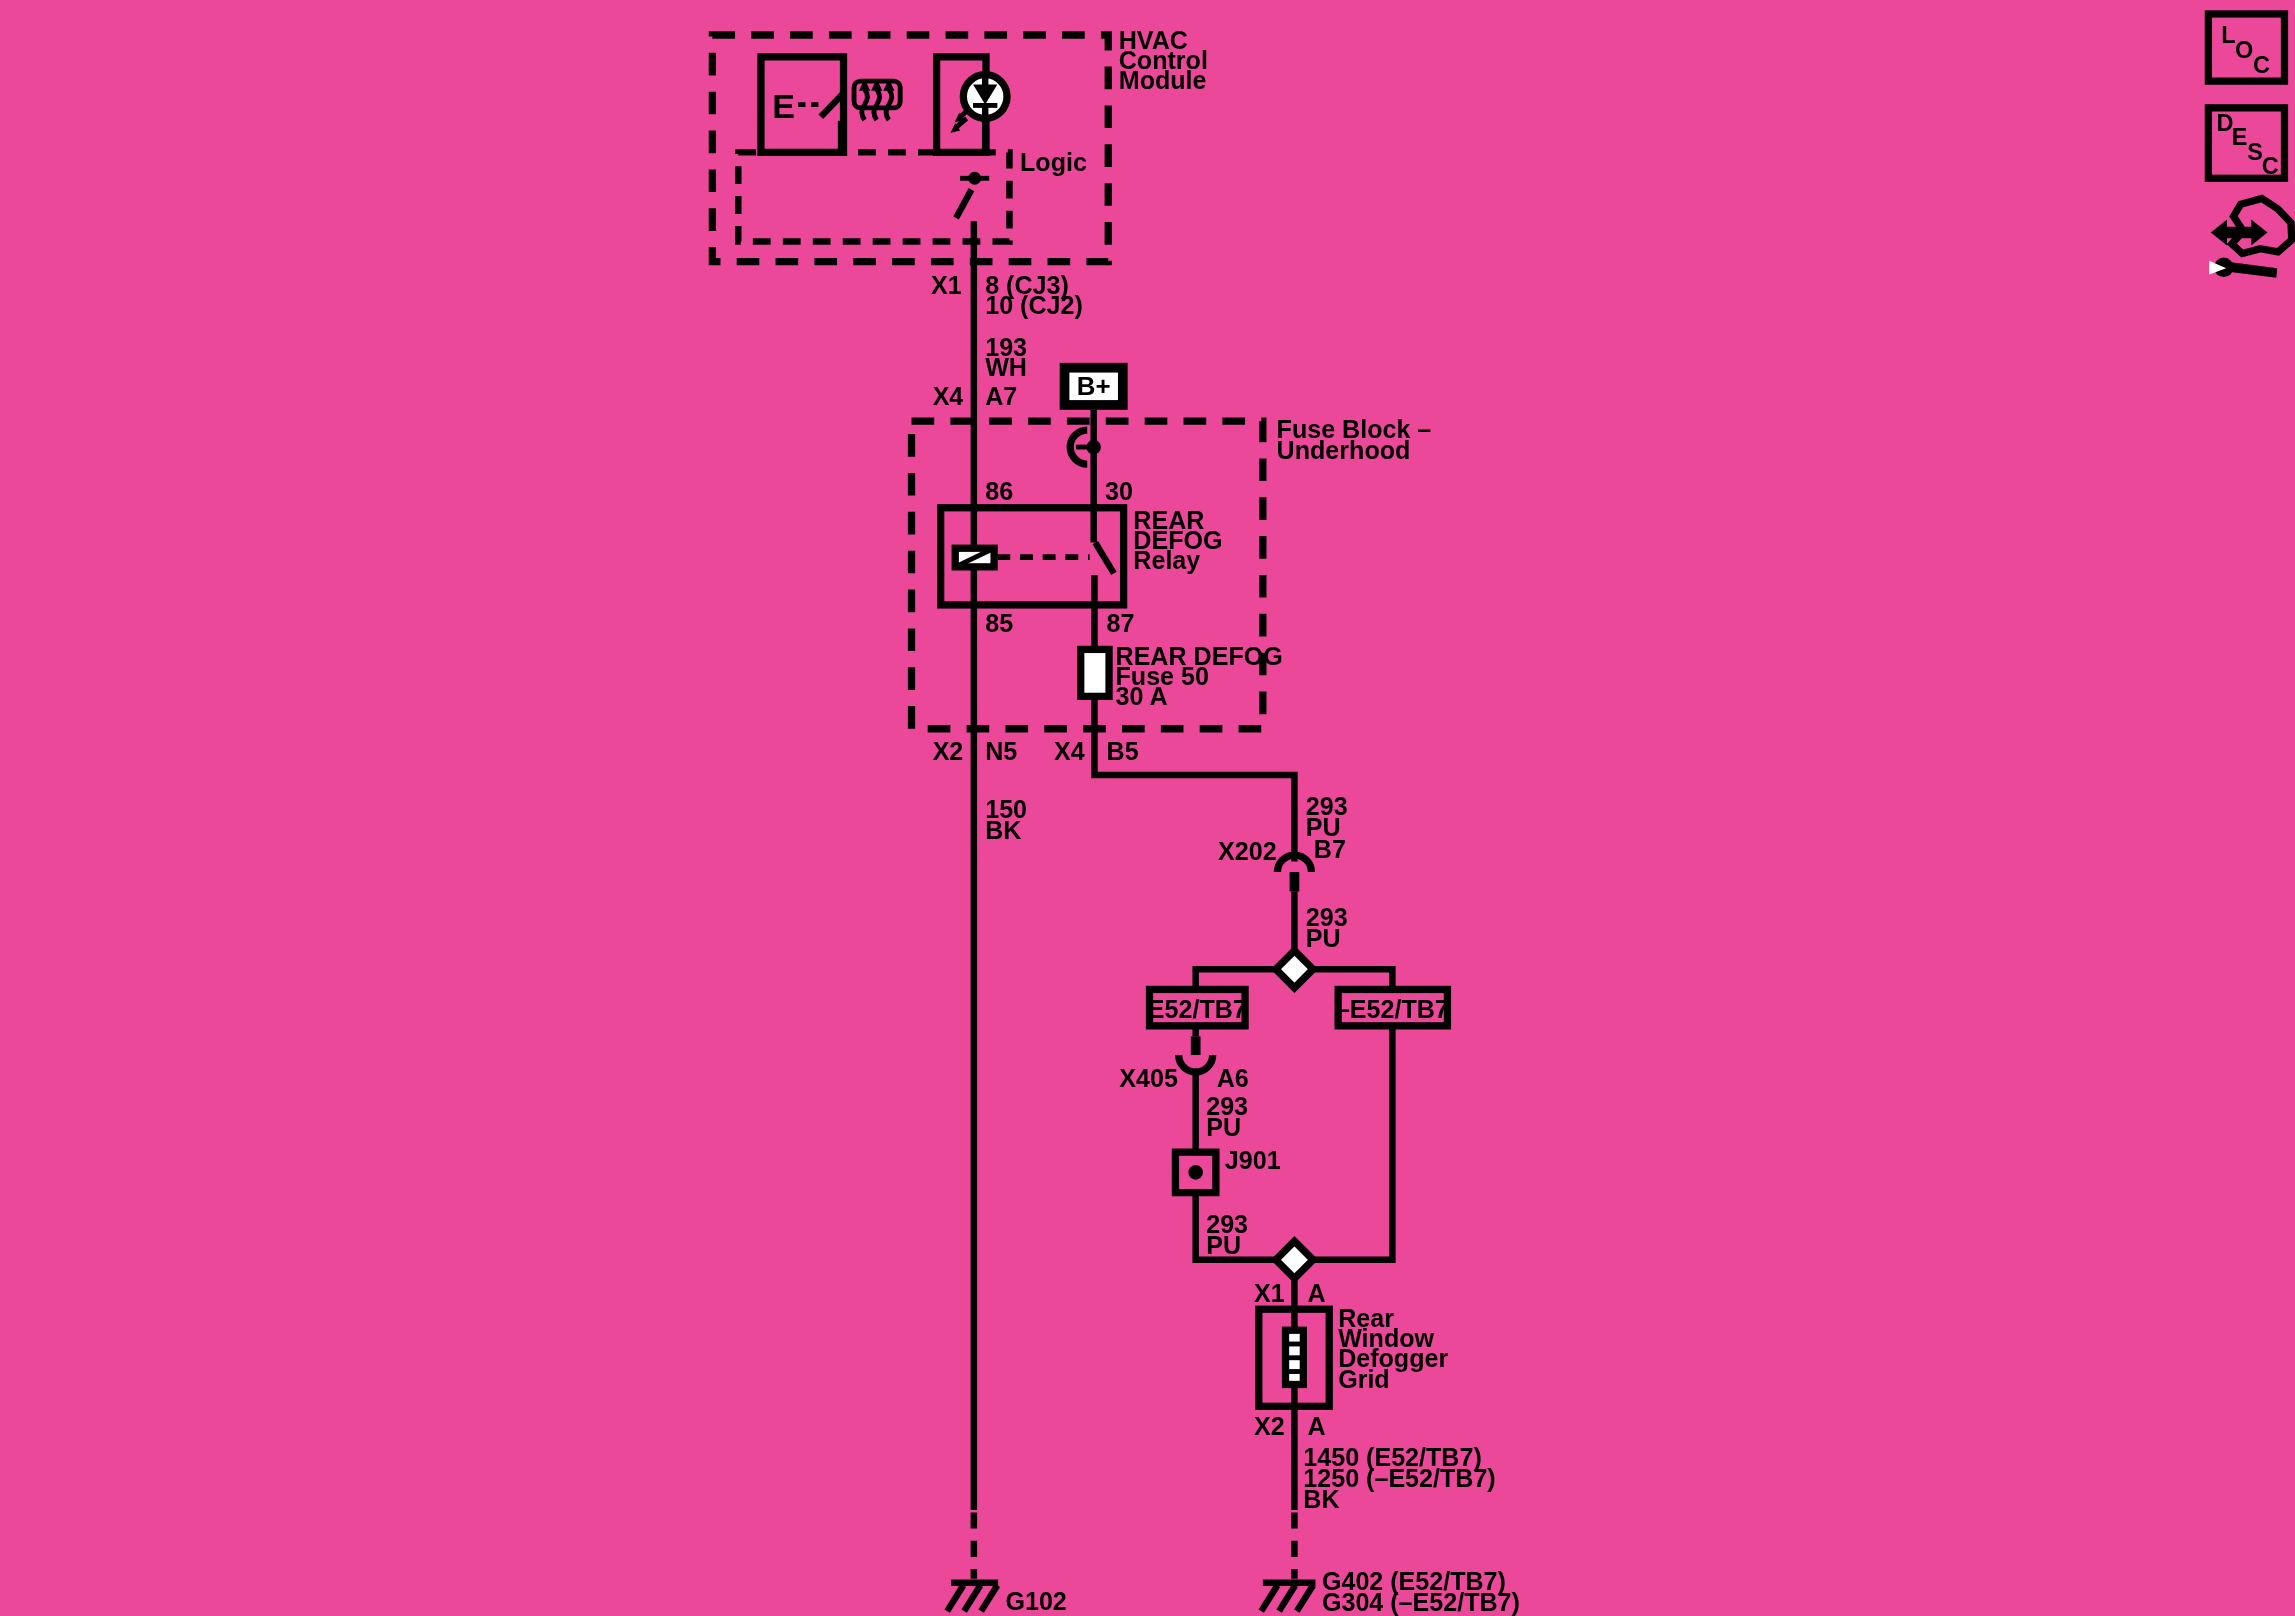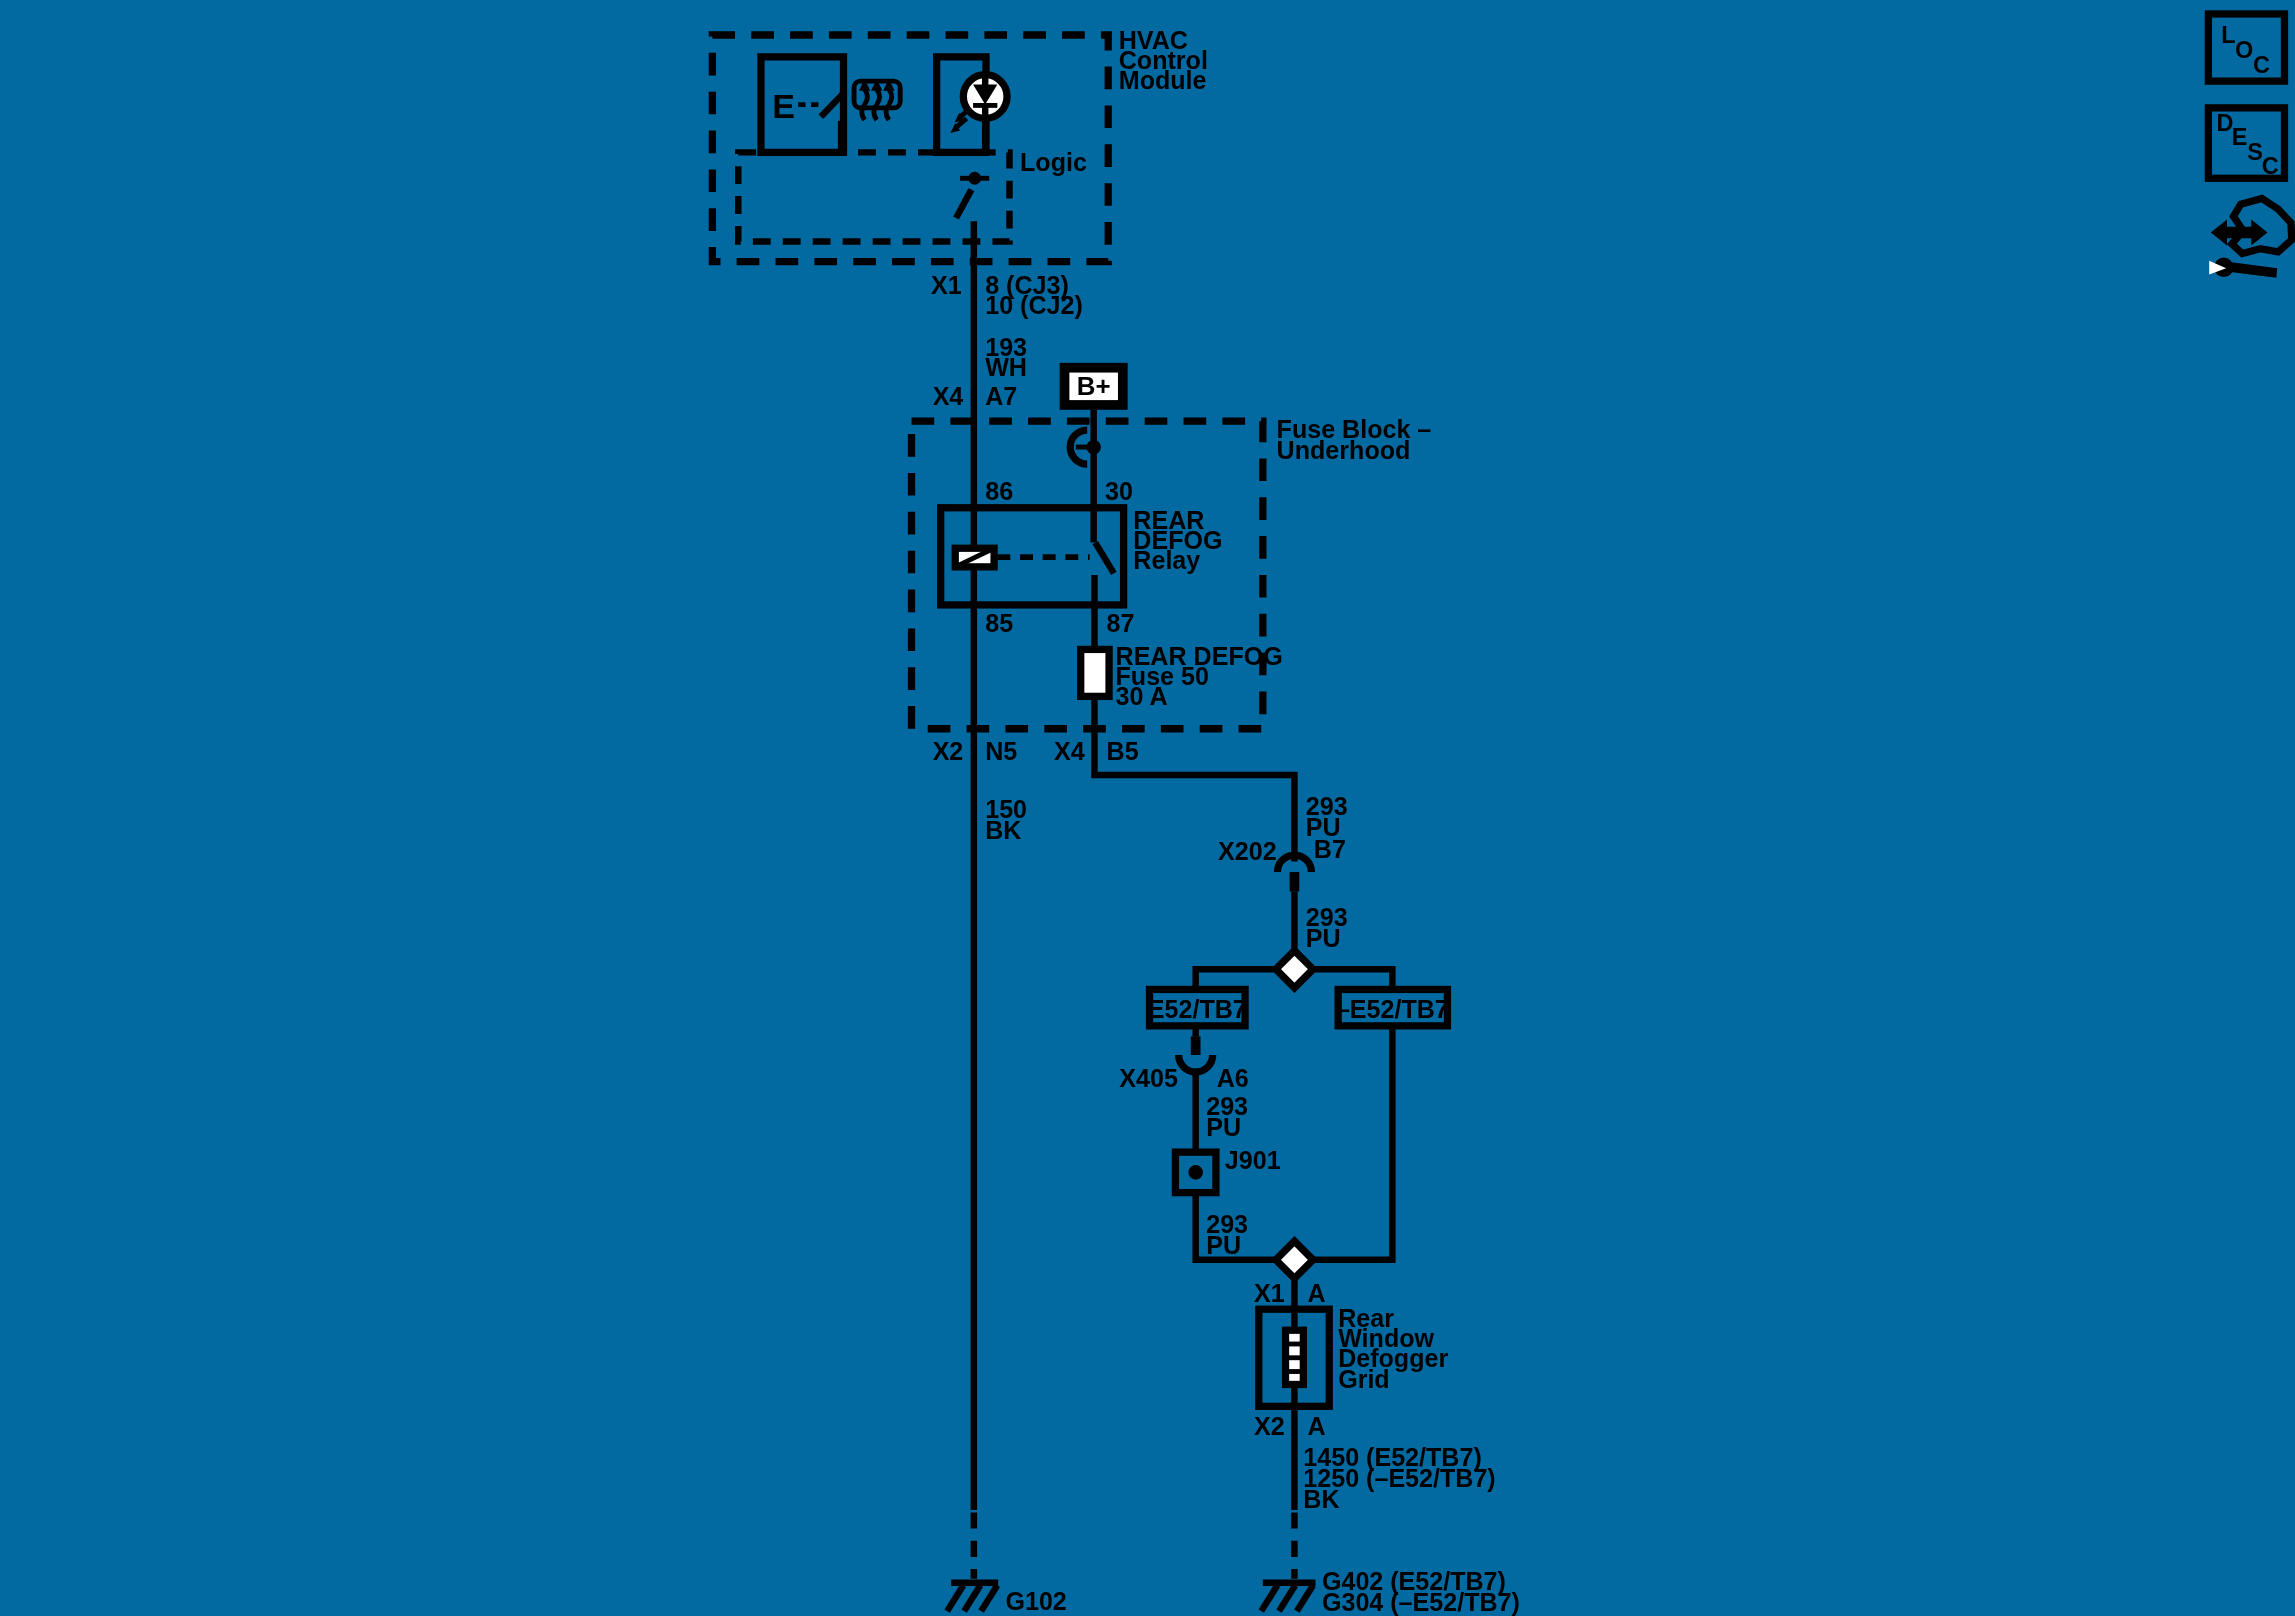--- a/index.html
+++ b/index.html
@@ -1,16 +1,16 @@
 <!DOCTYPE html>
 <html style="font-size:13px"><head>
 <meta charset="utf-8">
 <style>
   html,body{margin:0;padding:0;background:#ffffff;}
-  #stage{position:relative;width:2295px;height:1617px;background:#0369a1;}
+  #stage{position:relative;width:2295px;height:1617px;background:#ec4899;}
   svg{position:absolute;left:0;top:0;}
   svg text{font-family:"Liberation Sans","DejaVu Sans",sans-serif;font-weight:bold;font-size:31px;fill:#000;}
   .te{text-anchor:end;}
   .tm{text-anchor:middle;}
   .big{font-size:42px;}
   .bplus{font-size:32px;}
   .ico{font-size:29px;}
   .w{stroke:#000;stroke-width:8;fill:none;stroke-linecap:butt;}
   .wd{stroke:#000;stroke-width:8;fill:none;stroke-dasharray:20 15;}
   .bx{stroke:#000;stroke-width:9;fill:none;}

